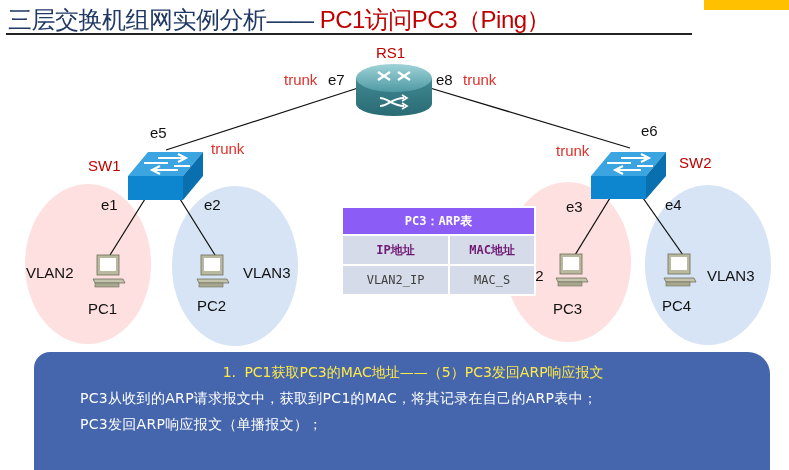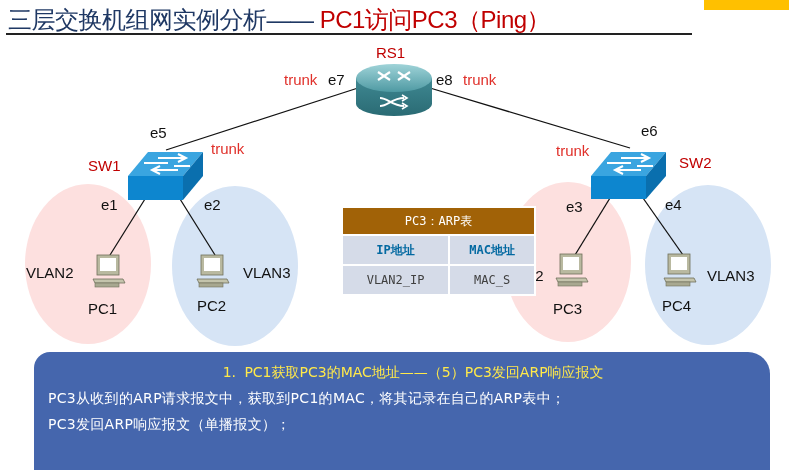--- a/index.html
+++ b/index.html
@@ -6,29 +6,29 @@
   body { width:789px; height:470px; background:#ffffff; position:relative; overflow:hidden;
          font-family:"Liberation Sans","DejaVu Sans",sans-serif; }
   .title { position:absolute; left:8px; top:4px; font-size:24px; color:#1f3864; white-space:nowrap; letter-spacing:-0.5px; }
   .title .accent { color:#c00000; }
   .title-rule { position:absolute; left:6px; top:33px; width:686px; height:2px; background:#222; }
   .corner-tab { position:absolute; left:704px; top:0; width:85px; height:10px; background:#ffc000; }
   svg.diagram { position:absolute; left:0; top:0; }
   .lbl { font-family:"Liberation Sans","DejaVu Sans",sans-serif; }
   .arp-table { position:absolute; left:341px; top:206px; width:195px; border-collapse:separate; border-spacing:2px; background:#fff;
                font-family:"DejaVu Sans Mono","Liberation Mono",monospace; font-size:12px; }
-  .arp-table th.head { background:#a16207; color:#fff; font-weight:normal; height:24px; font-size:12px; }
+  .arp-table th.head { background:#8b5cf6; color:#fff; font-weight:bold; height:24px; font-size:12px; }
   .arp-table td { background:#d5dbe8; text-align:center; height:26px; color:#404040; }
-  .arp-table td.colhead { color:#0369a1; font-weight:bold; }
+  .arp-table td.colhead { color:#701a75; font-weight:bold; }
   .info-box { position:absolute; left:34px; top:352px; width:736px; height:130px; background:#4566ad;
               border-radius:16px 22px 0 0; color:#fff; box-sizing:border-box; padding:12px 0 0 14px;
               font-family:"DejaVu Sans","Liberation Sans",sans-serif; font-size:14px; }
   .info-box .heading { color:#ffe94a; white-space:nowrap;text-align:center; }
   .info-box .heading .num { display:inline-block; width:30px; }
-  .info-box .line { margin-top:8px; white-space:nowrap; letter-spacing:0.3px; }
+  .info-box .line { margin-left:32px; margin-top:8px; white-space:nowrap; letter-spacing:0.3px; }
 </style>
 </head>
 <body>
 
 <div class="corner-tab"></div>
 <div class="title">
   <span>三层交换机组网实例分析——</span><span class="accent"> PC1访问PC3（Ping）</span>
 </div>
 <div class="title-rule"></div>
 

